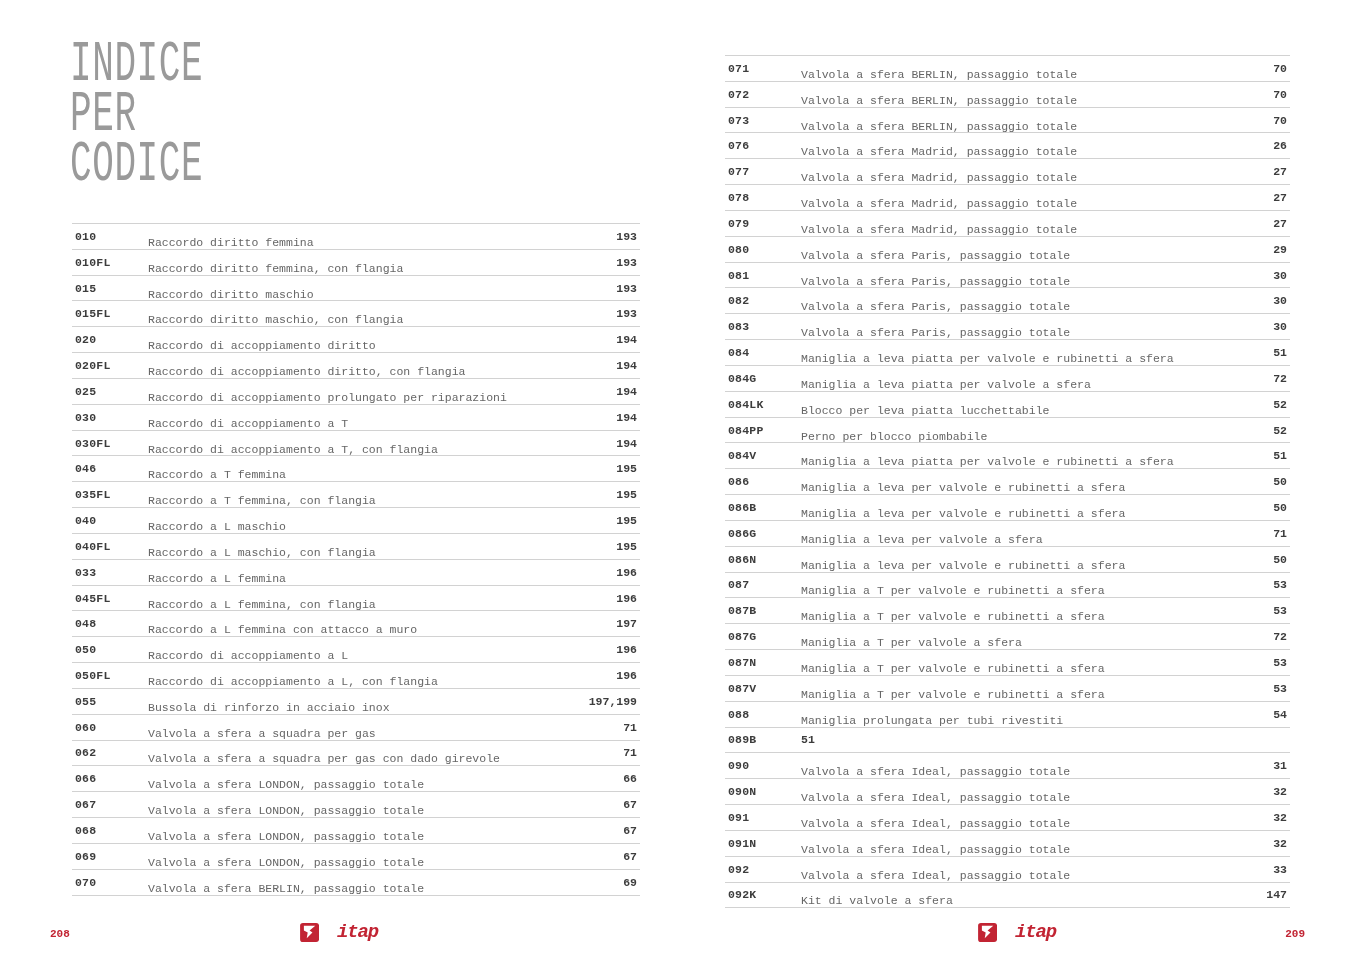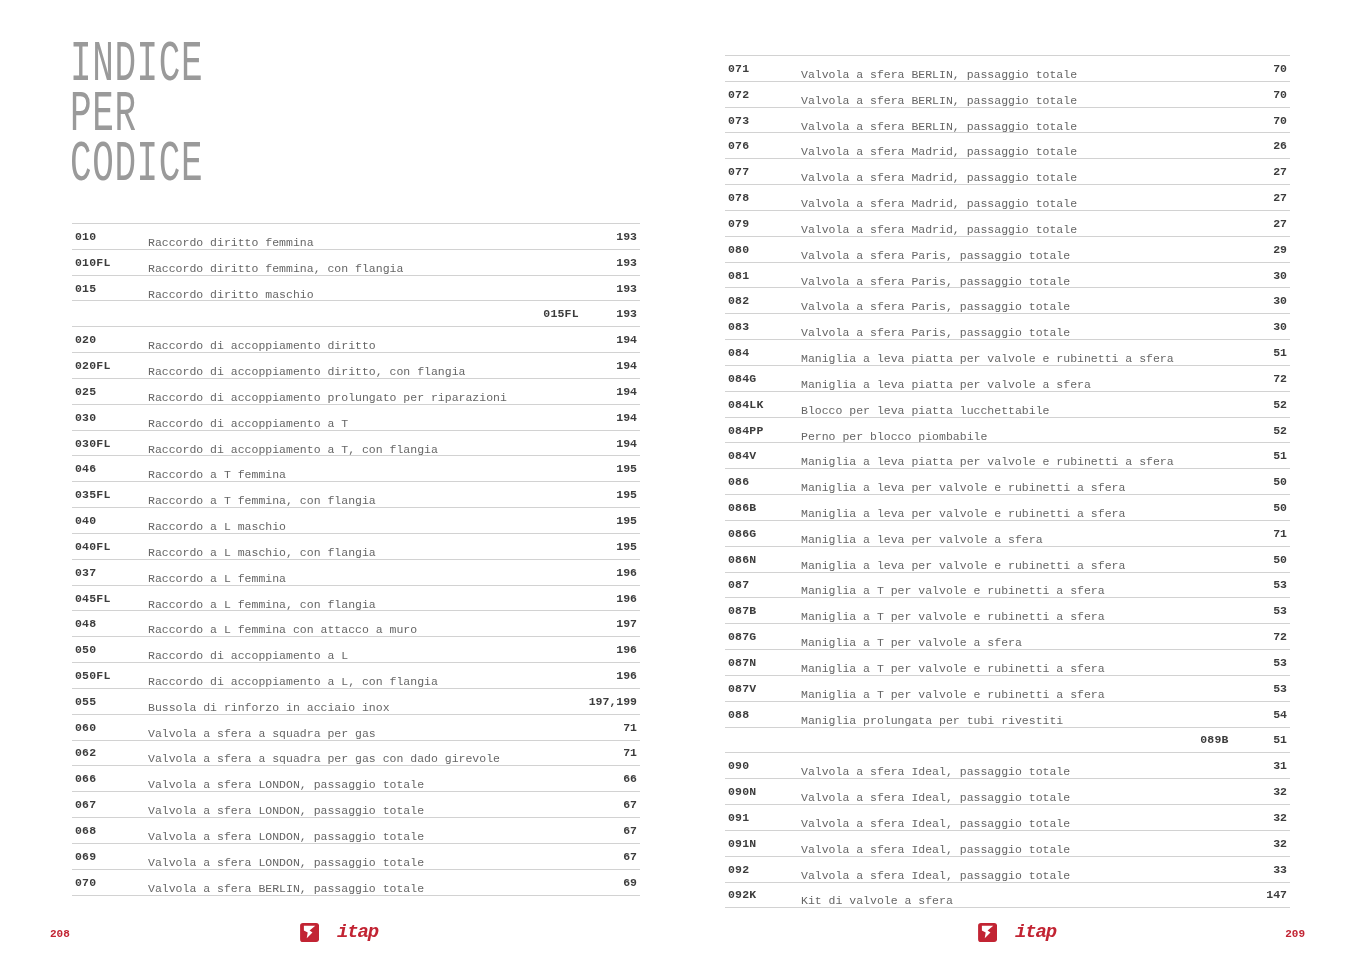--- a/index.html
+++ b/index.html
@@ -40,21 +40,20 @@
     border-top: 1px solid var(--rule-color);
   }
   .index-table.left-table { left: 72px; top: 223px; width: 568px; }
   .index-table.right-table { left: 47px; top: 55px; width: 565px; }
 
   .row {
     display: flex;
     align-items: center;
     height: 25.84px;
     border-bottom: 1px solid var(--rule-color);
-    justify-content: flex-end;
   }
   .cell-code {
     width: 76px;
     flex: 0 0 76px;
     padding-left: 3px;
     font-size: 11.5px;
     font-weight: bold;
     color: var(--code-color);
     letter-spacing: 0.2px;
   }
@@ -130,20 +129,21 @@
         <span class="cell-desc">Raccordo diritto femmina, con flangia</span>
         <span class="cell-page">193</span>
       </div>
         <div class="row">
         <span class="cell-code">015</span>
         <span class="cell-desc">Raccordo diritto maschio</span>
         <span class="cell-page">193</span>
       </div>
         <div class="row">
         <span class="cell-code">015FL</span>
+        <span class="cell-desc">Raccordo diritto maschio, con flangia</span>
         <span class="cell-page">193</span>
       </div>
         <div class="row">
         <span class="cell-code">020</span>
         <span class="cell-desc">Raccordo di accoppiamento diritto</span>
         <span class="cell-page">194</span>
       </div>
         <div class="row">
         <span class="cell-code">020FL</span>
         <span class="cell-desc">Raccordo di accoppiamento diritto, con flangia</span>
@@ -178,21 +178,21 @@
         <span class="cell-code">040</span>
         <span class="cell-desc">Raccordo a L maschio</span>
         <span class="cell-page">195</span>
       </div>
         <div class="row">
         <span class="cell-code">040FL</span>
         <span class="cell-desc">Raccordo a L maschio, con flangia</span>
         <span class="cell-page">195</span>
       </div>
         <div class="row">
-        <span class="cell-code">037</span>
+        <span class="cell-code">033</span>
         <span class="cell-desc">Raccordo a L femmina</span>
         <span class="cell-page">196</span>
       </div>
         <div class="row">
         <span class="cell-code">045FL</span>
         <span class="cell-desc">Raccordo a L femmina, con flangia</span>
         <span class="cell-page">196</span>
       </div>
         <div class="row">
         <span class="cell-code">048</span>

